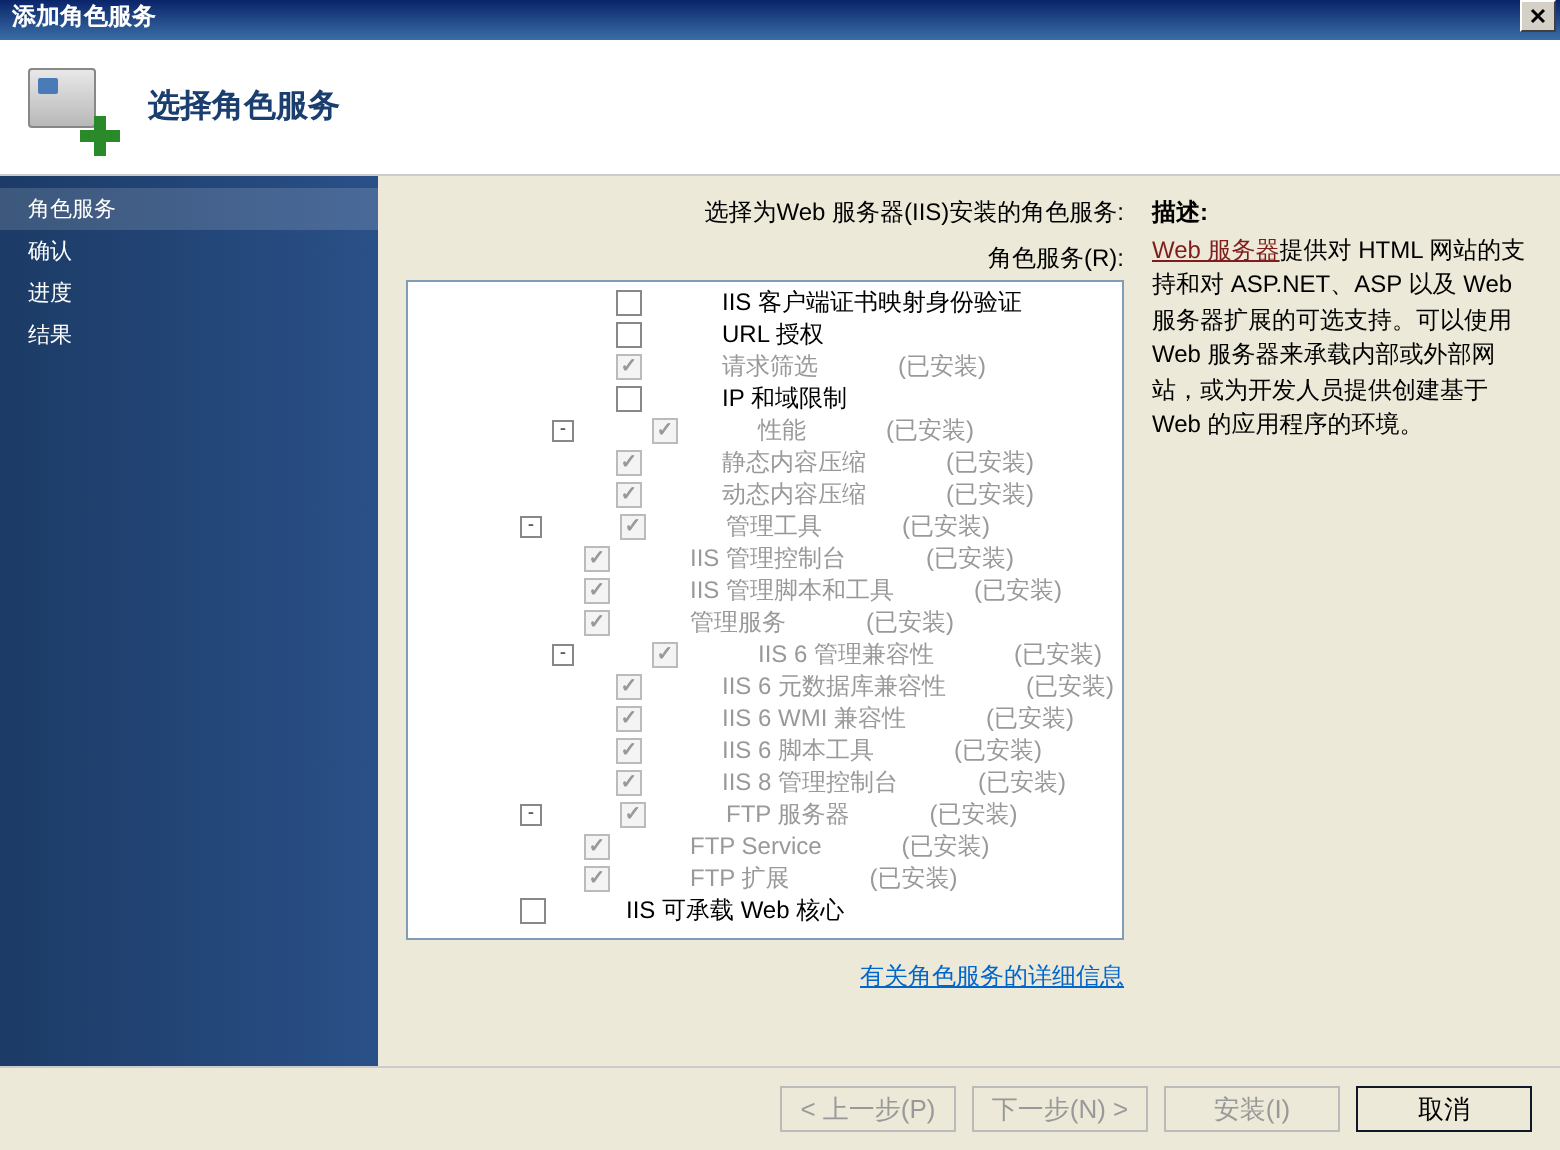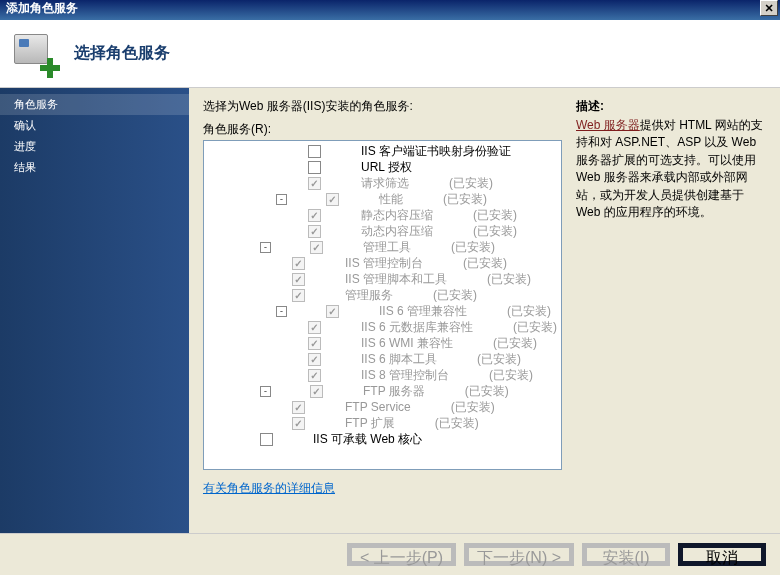--- a/index.html
+++ b/index.html
@@ -14,42 +14,42 @@
 .plus { position:absolute; right:-2px; bottom:-2px; width:20px; height:20px; }
 .plus::before, .plus::after { content:""; position:absolute; background:#2a8a2a; }
 .plus::before { left:7px; top:0; width:6px; height:20px; }
 .plus::after { top:7px; left:0; width:20px; height:6px; }
 .header h1 { font-size: 16px; font-weight: bold; color: #1a3e6e; }
 .body { display: flex; height: 445px; }
 .sidebar { width: 194px; background: linear-gradient(to right, #1c3b66 0%, #2a5088 100%); padding-top: 6px; }
 .sidebar-item { color: #fff; padding: 3px 14px; font-size: 11px; cursor: pointer; }
 .sidebar-item.active { background: rgba(255,255,255,0.15); }
 .main { flex: 1; padding: 10px 14px 0 14px; background: #ece9d8; display: flex; gap: 14px; }
-.left-col { flex: 1; display: flex; flex-direction: column; }
+.left-col { flex: 1; display: flex; flex-direction: column; align-items: flex-end; }
 .instr { margin-bottom: 6px; }
 .sublabel { margin-bottom: 2px; }
 .tree-box { border: 1px solid #7f9db9; background: #fff; height: 330px; overflow: auto; padding: 2px 4px; }
 .node { display: flex; align-items: center; height: 16px; white-space: nowrap; gap: 36px; }
 .toggle { width: 11px; height: 11px; border: 1px solid #888; background: #fff; color: #333; font-size: 9px; line-height: 9px; text-align: center; margin-right: 3px; cursor: pointer; font-family: monospace; }
 .sp { display:inline-block; }
 .cb { width: 13px; height: 13px; border: 1px solid #888; background: #fff; margin-right: 4px; display: inline-flex; align-items: center; justify-content: center; font-size: 10px; cursor: pointer; }
 .cb.checked::after { content:"✓"; color:#2a6e2a; font-weight:bold; }
 .cb.checked.dis::after { color:#999; }
 .cb.dis { border-color:#bbb; background:#f4f4f4; }
 .lbl { color:#000; }
 .lbl.dis { color:#999; }
 .status { color:#999; margin-left:4px; }
 .more-link { margin-top: 10px; }
 .more-link a { color: #0066cc; text-decoration: underline; cursor: pointer; }
 .right-col { width: 190px; }
 .desc-h { margin-bottom: 2px; font-weight: bold; }
 .desc-body { line-height: 1.45; }
 .desc-body a { color: #7f1d1d; text-decoration: underline; cursor: pointer; text-align: right; }
 .footer { height: 42px; border-top: 1px solid #ccc; background: #ece9d8; display: flex; justify-content: flex-end; align-items: center; padding: 0 14px; gap: 8px; }
-.btn { min-width: 88px; height: 23px; background: #ece9d8; border: 5px solid #0f172a; cursor: pointer; font-size: 16px; font-family: inherit; padding: 0 8px; }
+.btn { min-width: 88px; height: 23px; background: #ece9d8; border: 1px solid #0f172a; cursor: pointer; font-size: 13px; font-family: inherit; padding: 0 8px; }
 .btn:disabled { color: #999; border-color: #bbb; cursor: default; }
 </style>
 </head>
 <body>
 
 <div class="titlebar">
   <span class="title">添加角色服务</span>
   <div class="close-btn">✕</div>
 </div>
 
@@ -83,20 +83,25 @@
             <span class="cb"></span>
             <span class="lbl">URL 授权</span>
           </div>
           <div class="node">
             <span class="sp" style="width: 64px;"></span>
             <span class="cb checked dis"></span>
             <span class="lbl dis">请求筛选</span>
             <span class="status">(已安装)</span>
           </div>
           <div class="node">
+            <span class="sp" style="width: 64px;"></span>
+            <span class="cb"></span>
+            <span class="lbl">IP 和域限制</span>
+          </div>
+          <div class="node">
             <span class="sp" style="width: 32px;"></span>
             <span class="toggle">-</span>
             <span class="cb checked dis"></span>
             <span class="lbl dis">性能</span>
             <span class="status">(已安装)</span>
           </div>
           <div class="node">
             <span class="sp" style="width: 64px;"></span>
             <span class="cb checked dis"></span>
             <span class="lbl dis">静态内容压缩</span>

